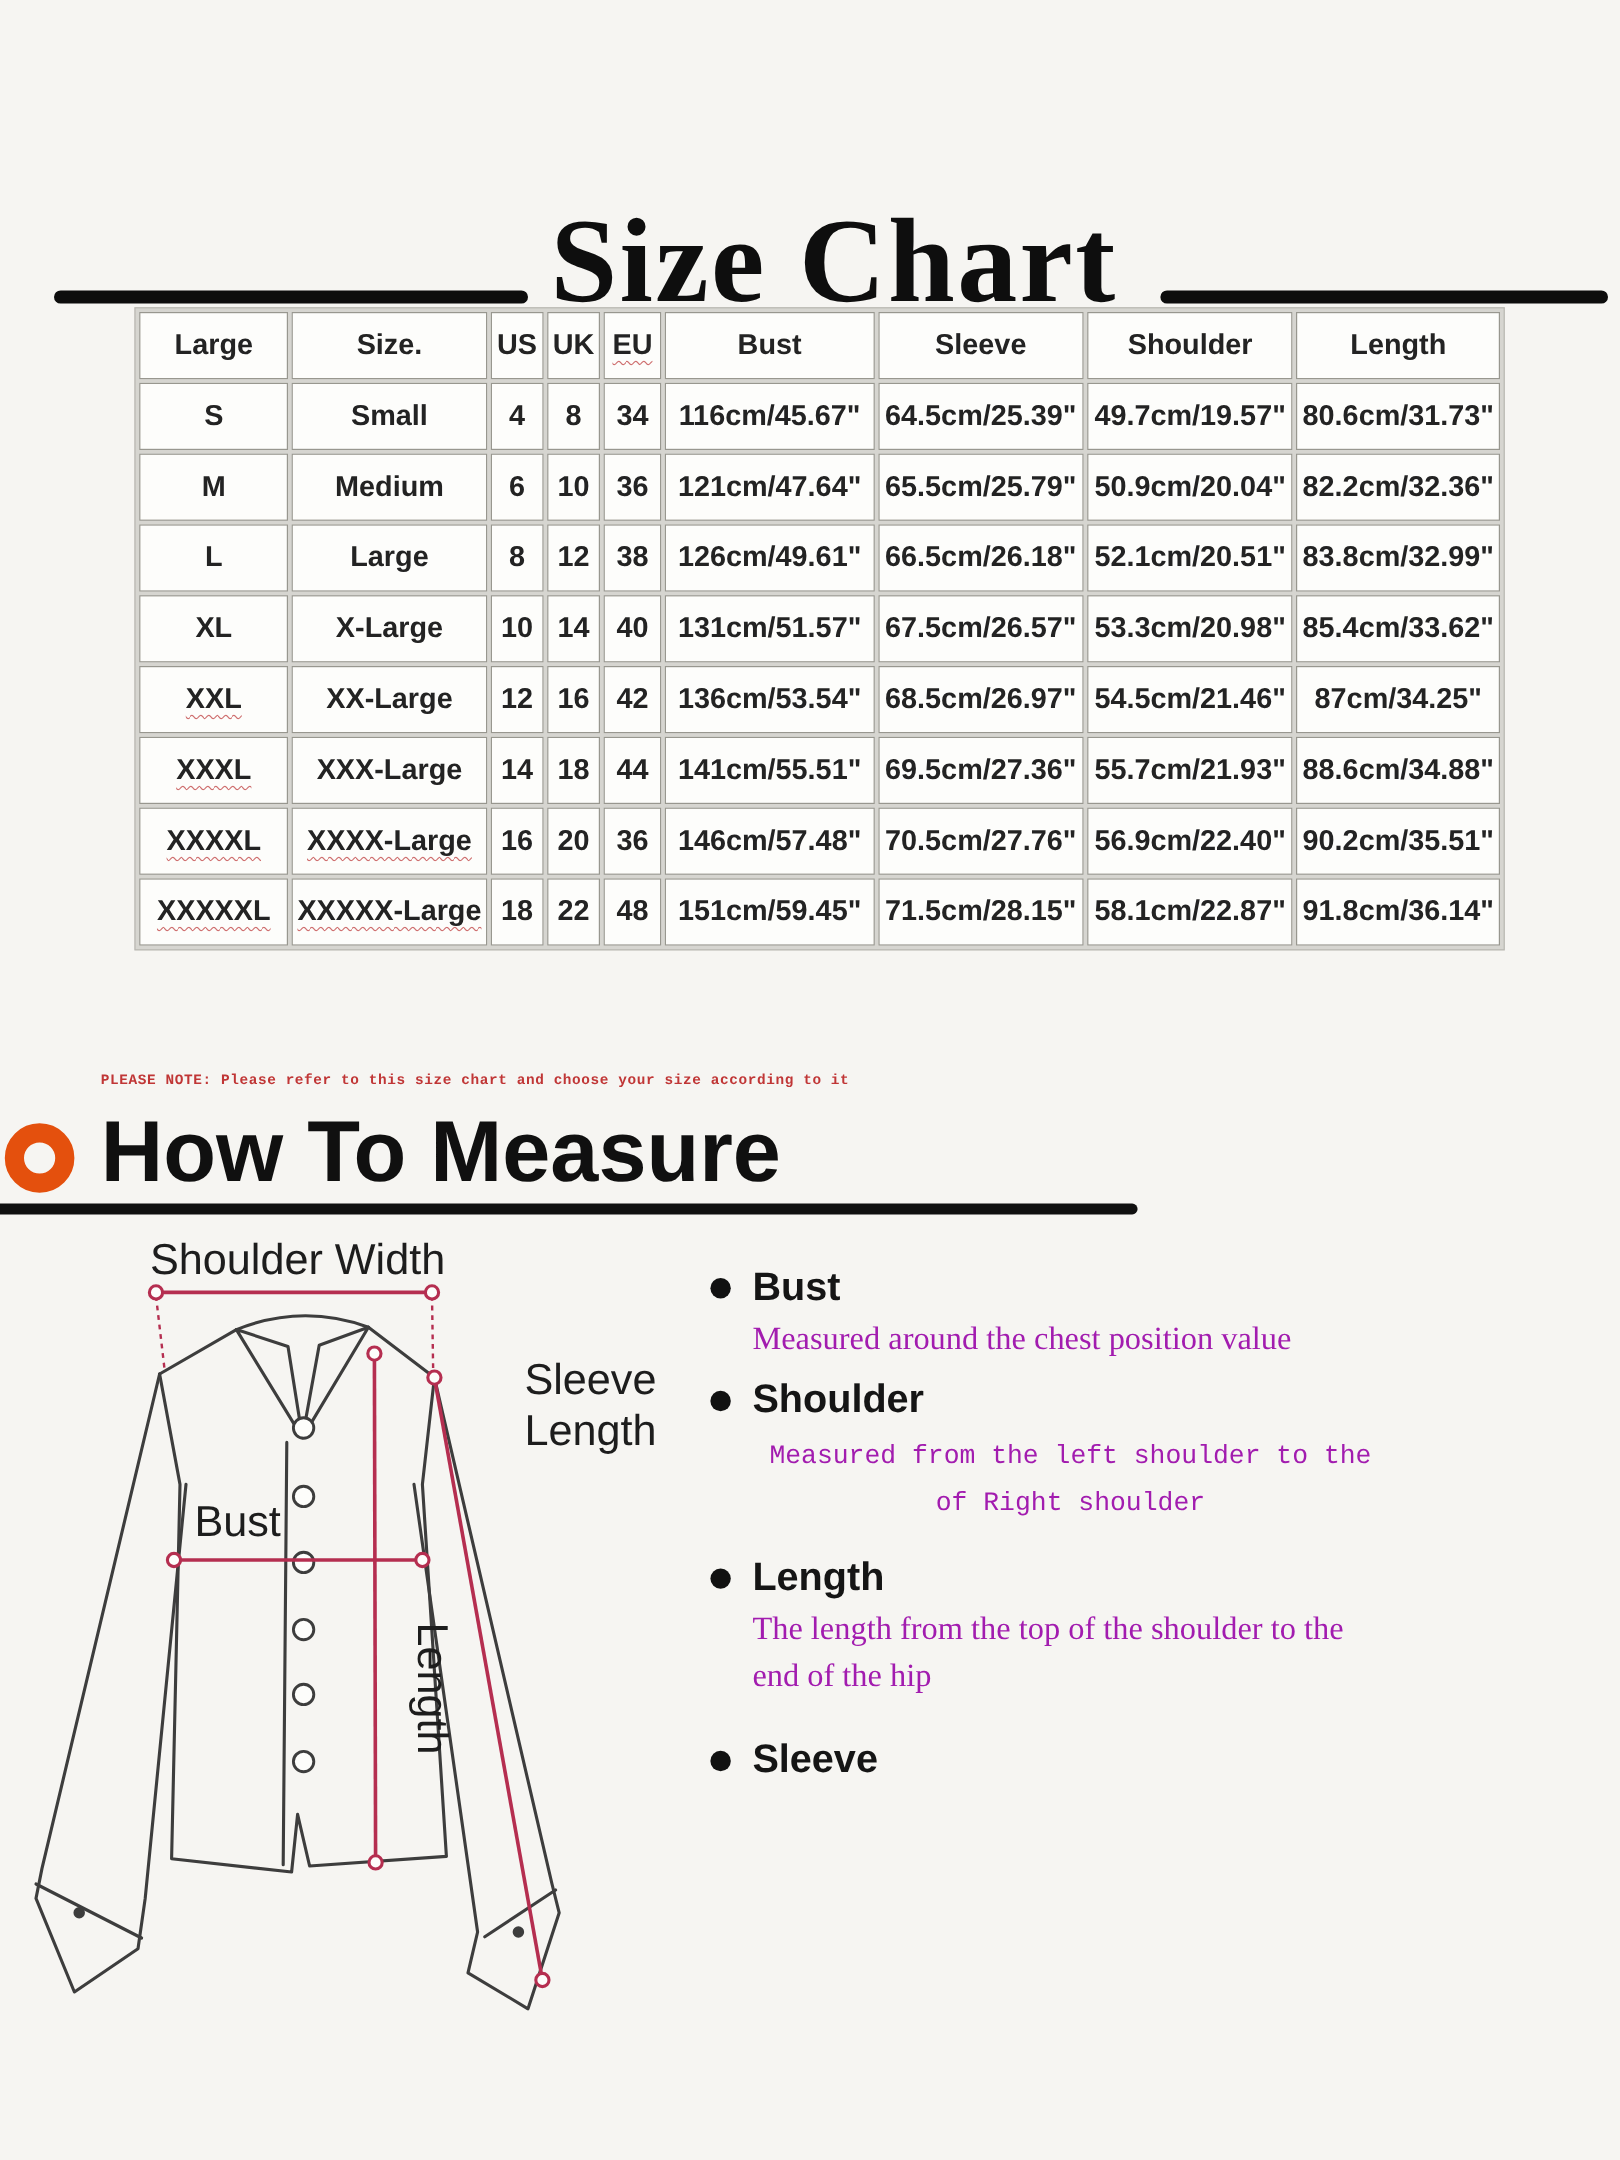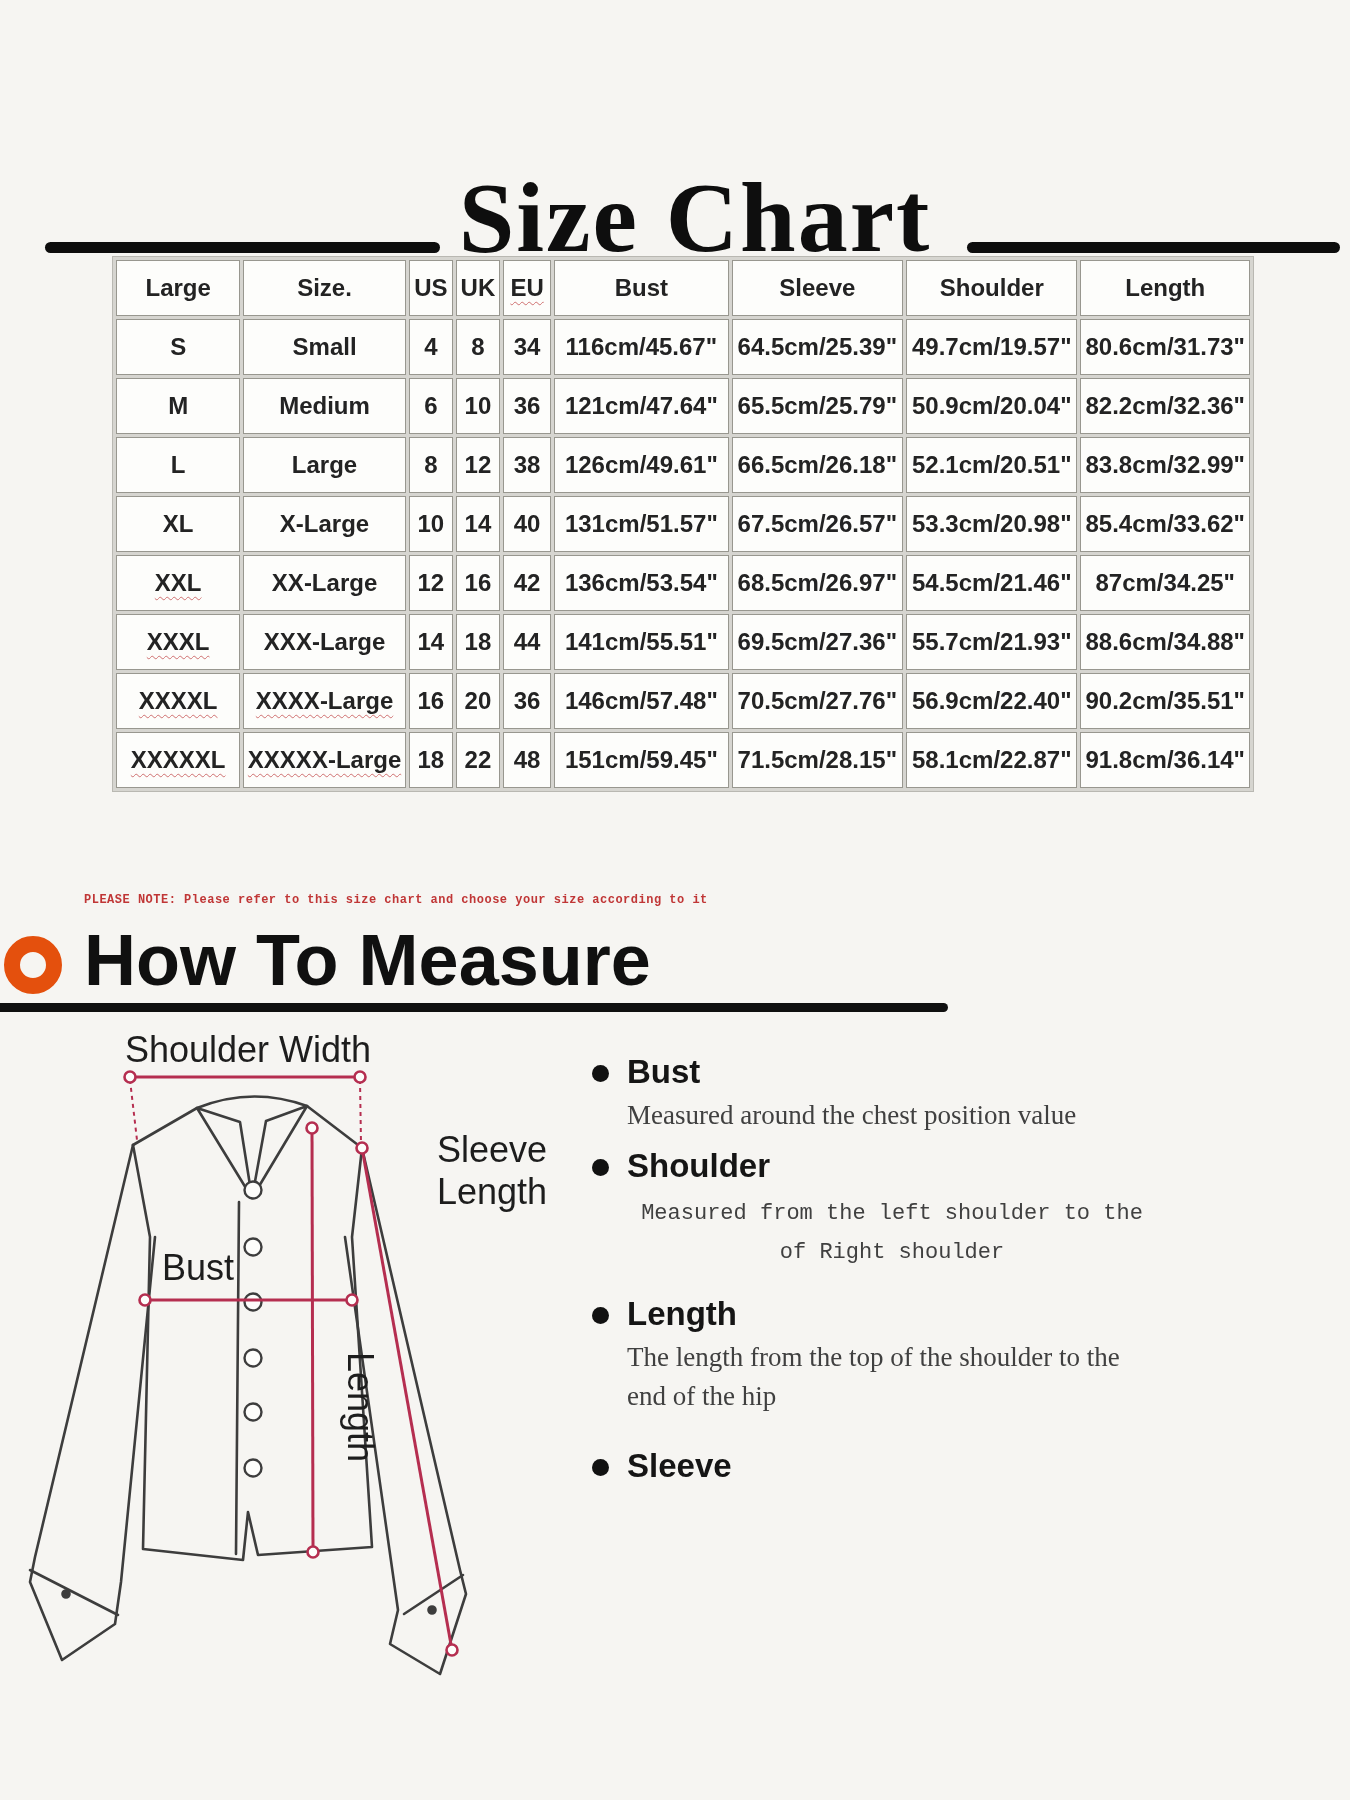--- a/index.html
+++ b/index.html
@@ -56,21 +56,21 @@
   .guide-item{position:absolute;left:592px;display:flex;align-items:flex-start;}
   .g-bust{top:1052px;}
   .g-shoulder{top:1146px;}
   .g-length{top:1294px;}
   .g-sleeve{top:1446px;}
   .bullet{
     width:17px;height:17px;border-radius:50%;background:#111;
     margin:13px 18px 0 0;flex:0 0 17px;
   }
   .term{font-family:"Liberation Sans",sans-serif;font-weight:bold;font-size:33px;color:#151515;line-height:1.2;}
-  .desc{font-family:"Liberation Serif",serif;font-size:27px;color:#404040;line-height:1.45;margin-top:4px;}
+  .desc{font-family:"Liberation Serif",serif;font-size:27px;color:#a21caf;line-height:1.45;margin-top:4px;}
   .desc.mono{font-family:"Liberation Mono","DejaVu Sans Mono",monospace;font-size:22px;line-height:1.8;margin-top:8px;text-align:center;}
   .w-bust{max-width:540px;}
   .w-shoulder{max-width:530px;}
   .w-length{max-width:530px;}
   .w-sleeve{max-width:480px;}
 </style>
 </head>
 <body>
 
 <div class="canvas">

